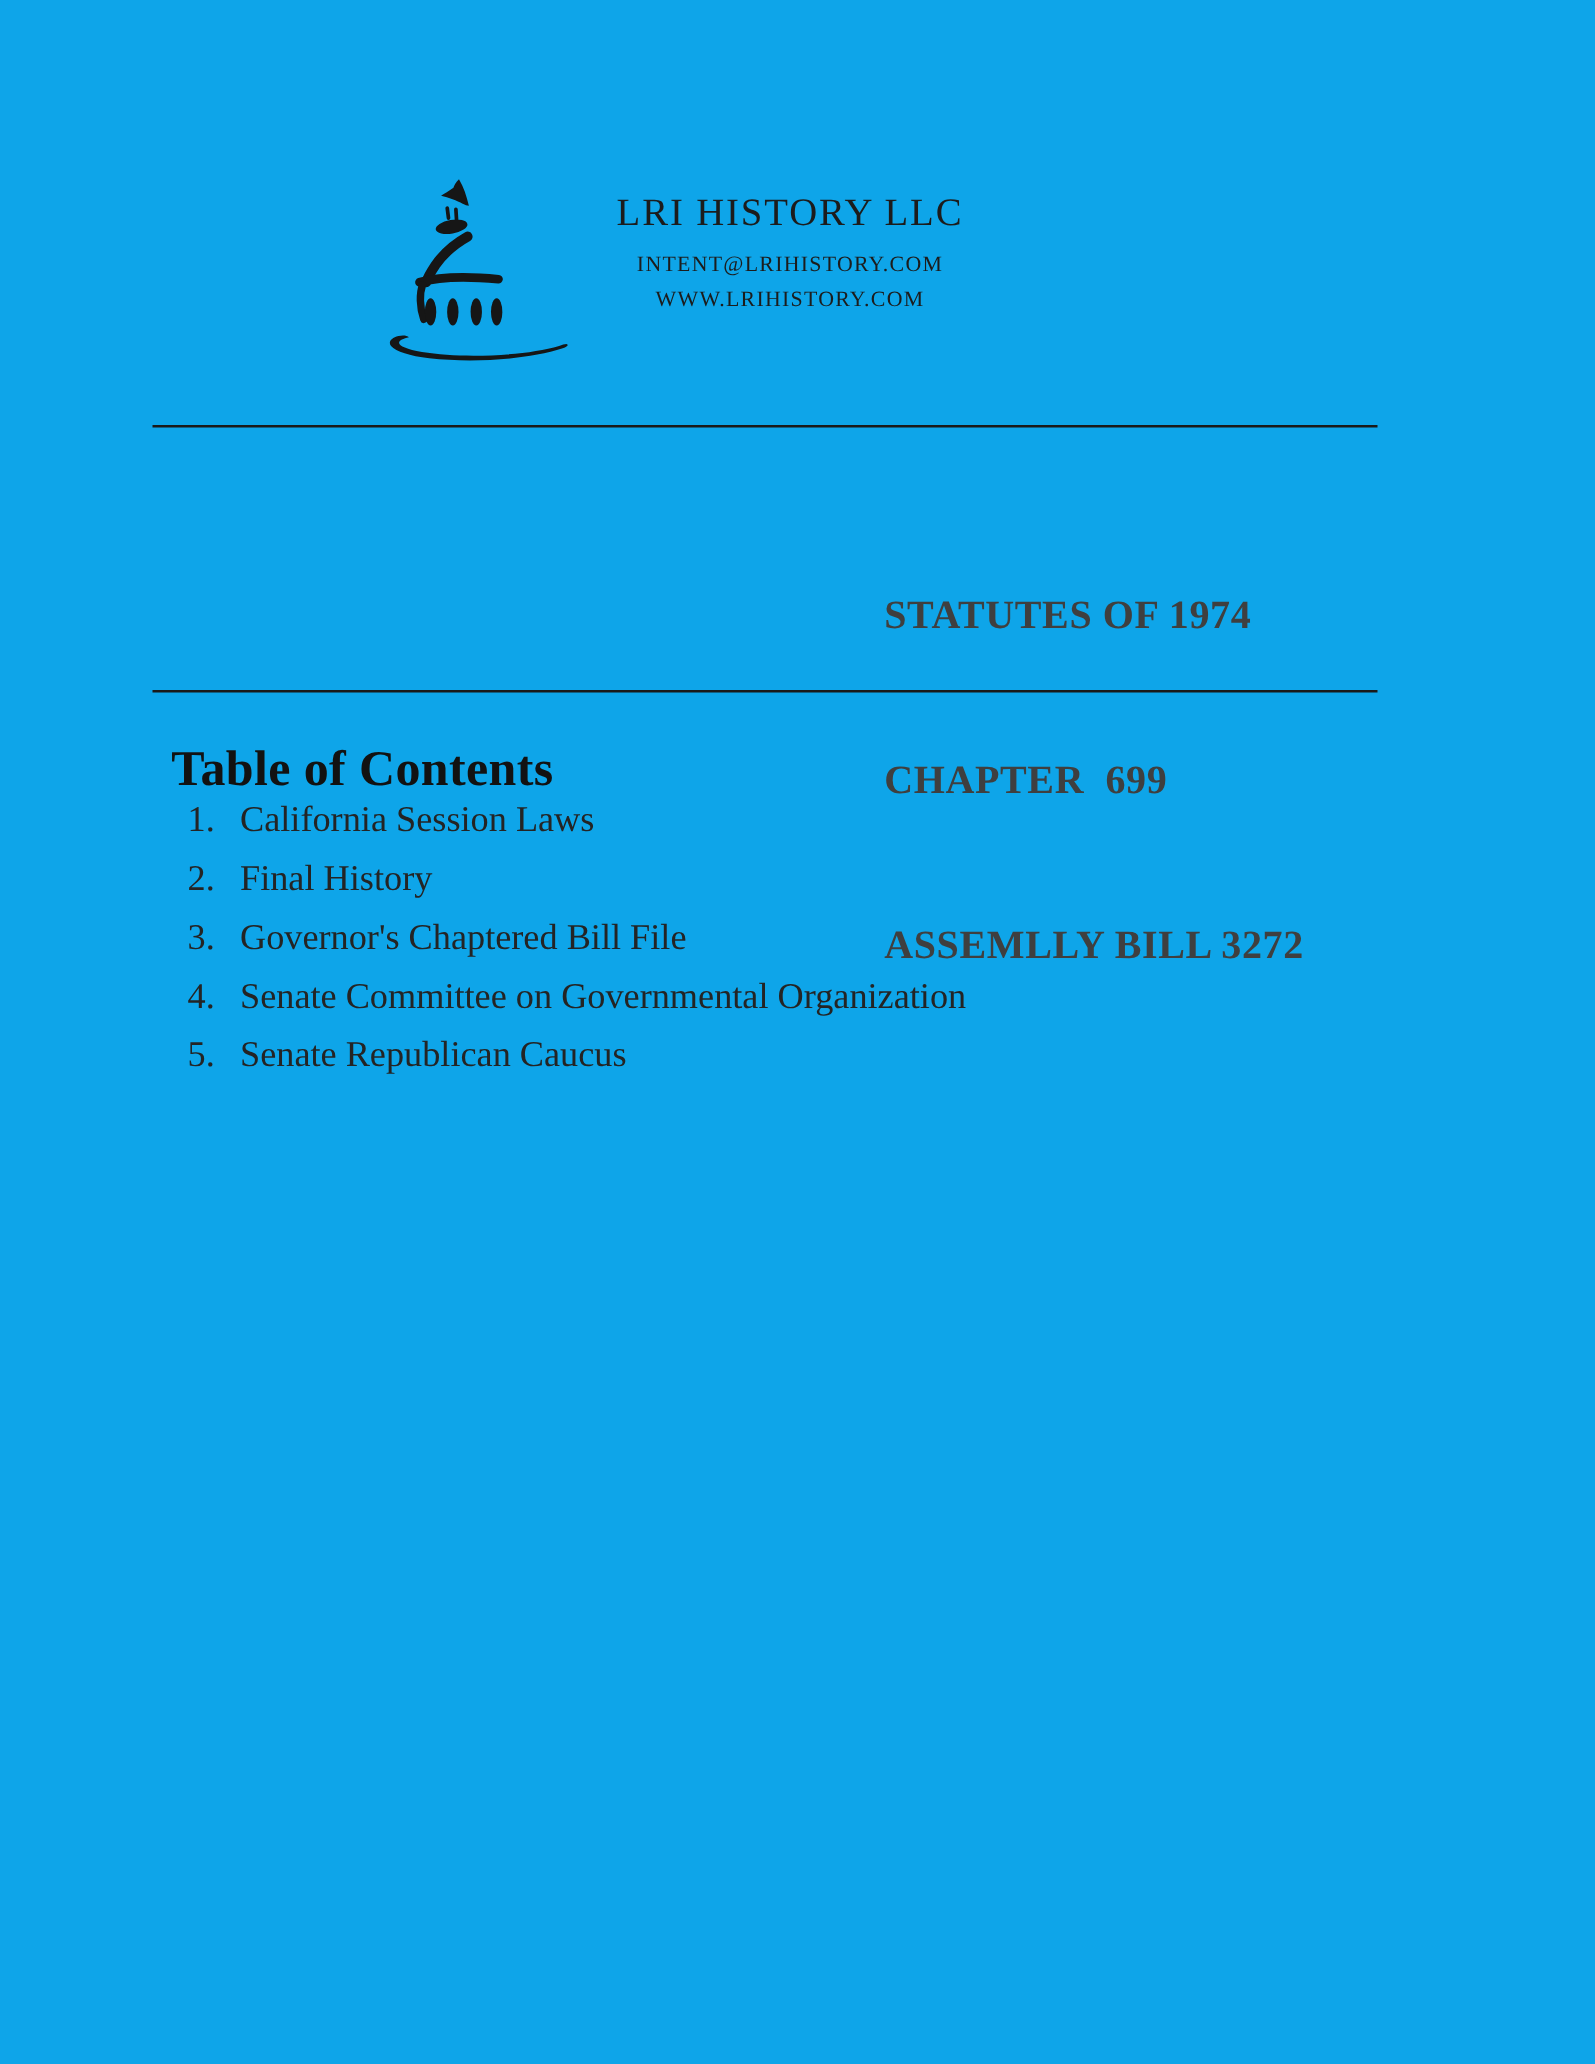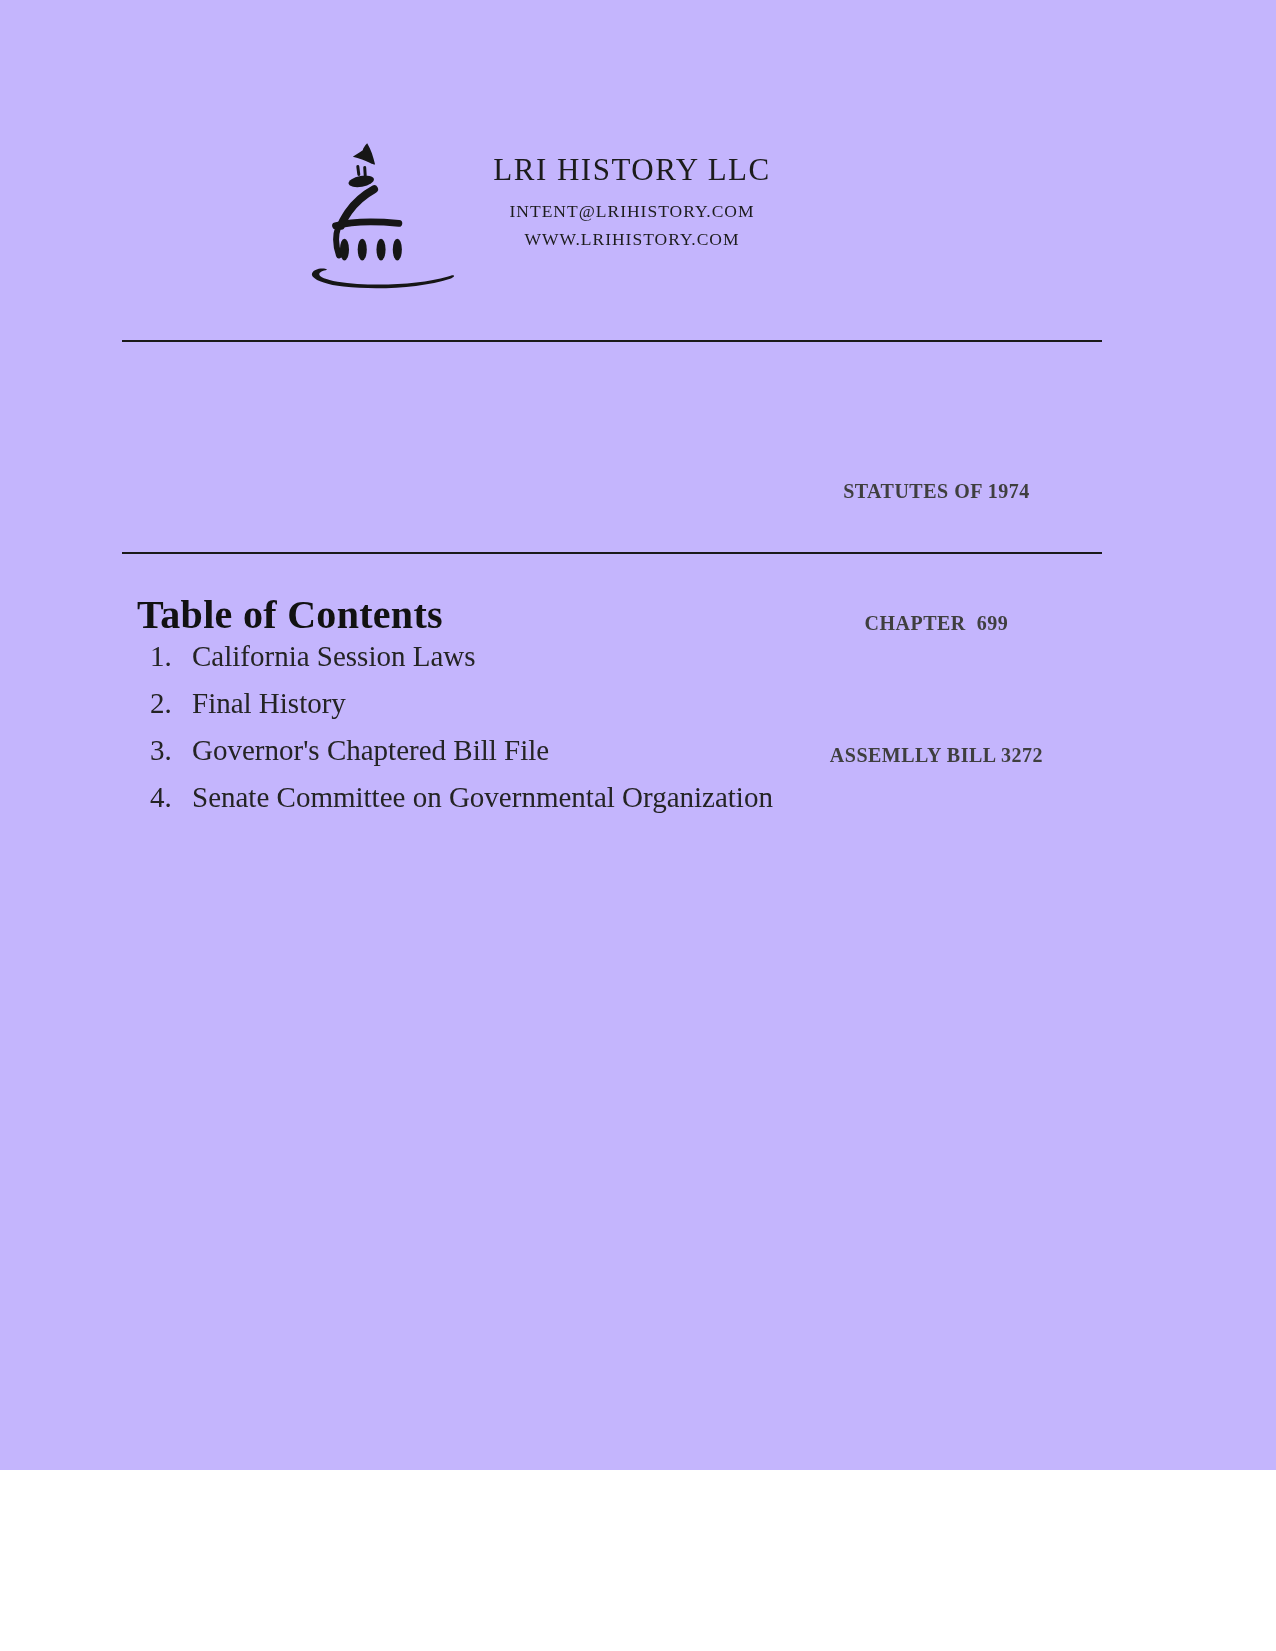--- a/index.html
+++ b/index.html
@@ -3,22 +3,22 @@
 <meta charset="utf-8">
 <style>
   html, body {
     margin: 0;
     padding: 0;
     background: #ffffff;
   }
   .page {
     position: relative;
     width: 1276px;
-    height: 1470px;
-    background: #c4b5fd;
+    height: 1651px;
+    background: #0ea5e9;
     font-family: "Liberation Serif", "DejaVu Serif", serif;
     color: #1b1b1b;
     overflow: hidden;
   }
 
   
   .logo {
     position: absolute;
     left: 293px;
     top: 127px;
@@ -58,23 +58,23 @@
     background: #1a1a1a;
   }
   .rule-1 { top: 340px; }
   .rule-2 { top: 552px; }
 
   
   .ref {
     position: absolute;
     right: 233px;
     top: 381px;
-    text-align: center;
+    text-align: left;
     font-weight: bold;
-    font-size: 20px;
+    font-size: 32px;
     line-height: 44px;
     letter-spacing: 0.5px;
     color: #3f3f3f;
     white-space: pre;
   }
 
   
   .toc-title {
     position: absolute;
     left: 125px;
@@ -155,15 +155,16 @@
 
   <div class="rule rule-2"></div>
 
   <h1 class="toc-title">Table of Contents</h1>
 
   <ol class="toc">
     <li><span class="num">1.</span><span>California Session Laws</span></li>
     <li><span class="num">2.</span><span>Final History</span></li>
     <li><span class="num">3.</span><span>Governor's Chaptered Bill File</span></li>
     <li><span class="num">4.</span><span>Senate Committee on Governmental Organization</span></li>
+    <li><span class="num">5.</span><span>Senate Republican Caucus</span></li>
   </ol>
 
 </div>
 
 </body></html>

